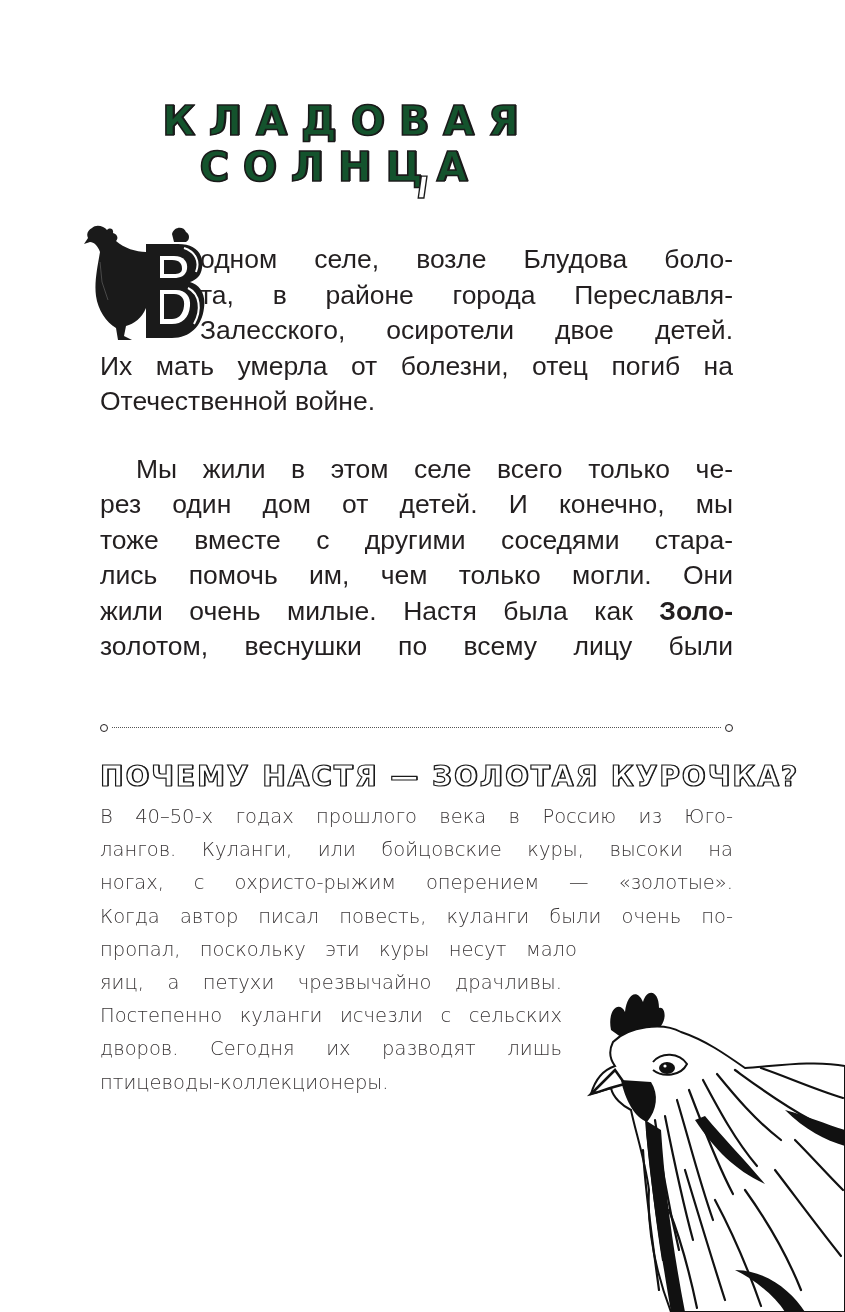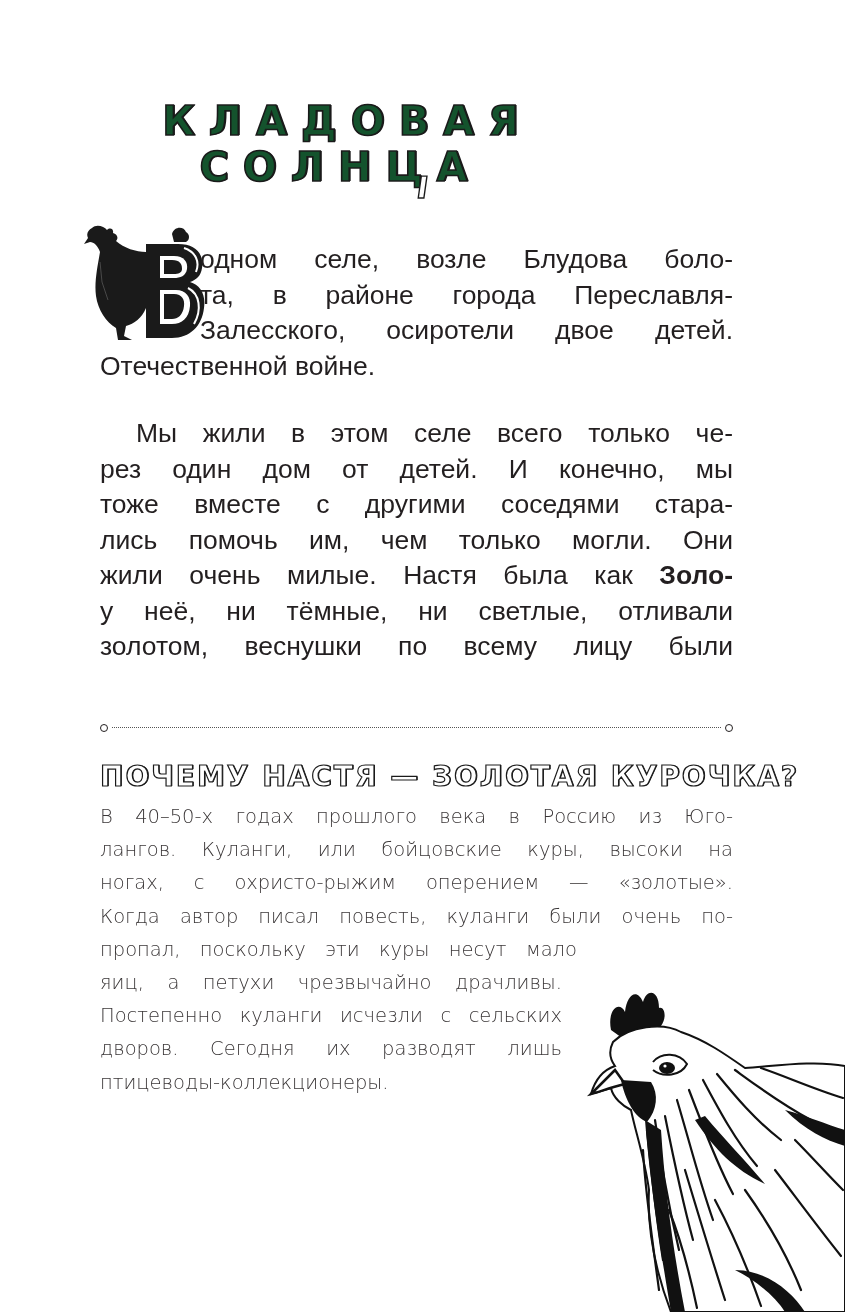--- a/index.html
+++ b/index.html
@@ -90,27 +90,27 @@
     <path d="M84 38 L92 38 C100 38 102 42 102 47 C102 51 98 52 94 52 L84 52 Z" fill="#1a1a1a"></path>
     <path d="M84 72 L94 72 C102 72 105 78 104 84 C103 93 98 97 92 97 L84 97 Z" fill="#1a1a1a"></path>
     <path d="M104 26 C116 30 120 40 116 50" stroke="#fff" stroke-width="2" fill="none"></path>
     <path d="M108 66 C120 72 122 88 114 102" stroke="#fff" stroke-width="2" fill="none"></path>
   </svg>
 
   <div class="main-text">
     <span class="line indent1">одном селе, возле Блудова боло-</span>
     <span class="line indent1">та, в районе города Переславля-</span>
     <span class="line indent1">Залесского, осиротели двое детей.</span>
+    <span class="line">Их мать умерла от болезни, отец погиб на</span>
     <span class="line last">Отечественной войне.</span>
     <span class="line indent2">Мы жили в этом селе всего только че-</span>
     <span class="line">рез один дом от детей. И конечно, мы</span>
     <span class="line">тоже вместе с другими соседями стара-</span>
     <span class="line">лись помочь им, чем только могли. Они</span>
     <span class="line"><span>жили очень милые. Настя была как </span><b>Золо-</b></span>
-    <span class="line">у неё, ни тёмные, ни светлые, отливали</span>
     <span class="line">золотом, веснушки по всему лицу были</span>
   </div>
 
   <div class="divider">
     <span class="dot-end left"></span>
     <span class="line-dots"></span>
     <span class="dot-end right"></span>
   </div>
 
   <div class="sidebar-heading">ПОЧЕМУ НАСТЯ — ЗОЛОТАЯ КУРОЧКА?</div>

